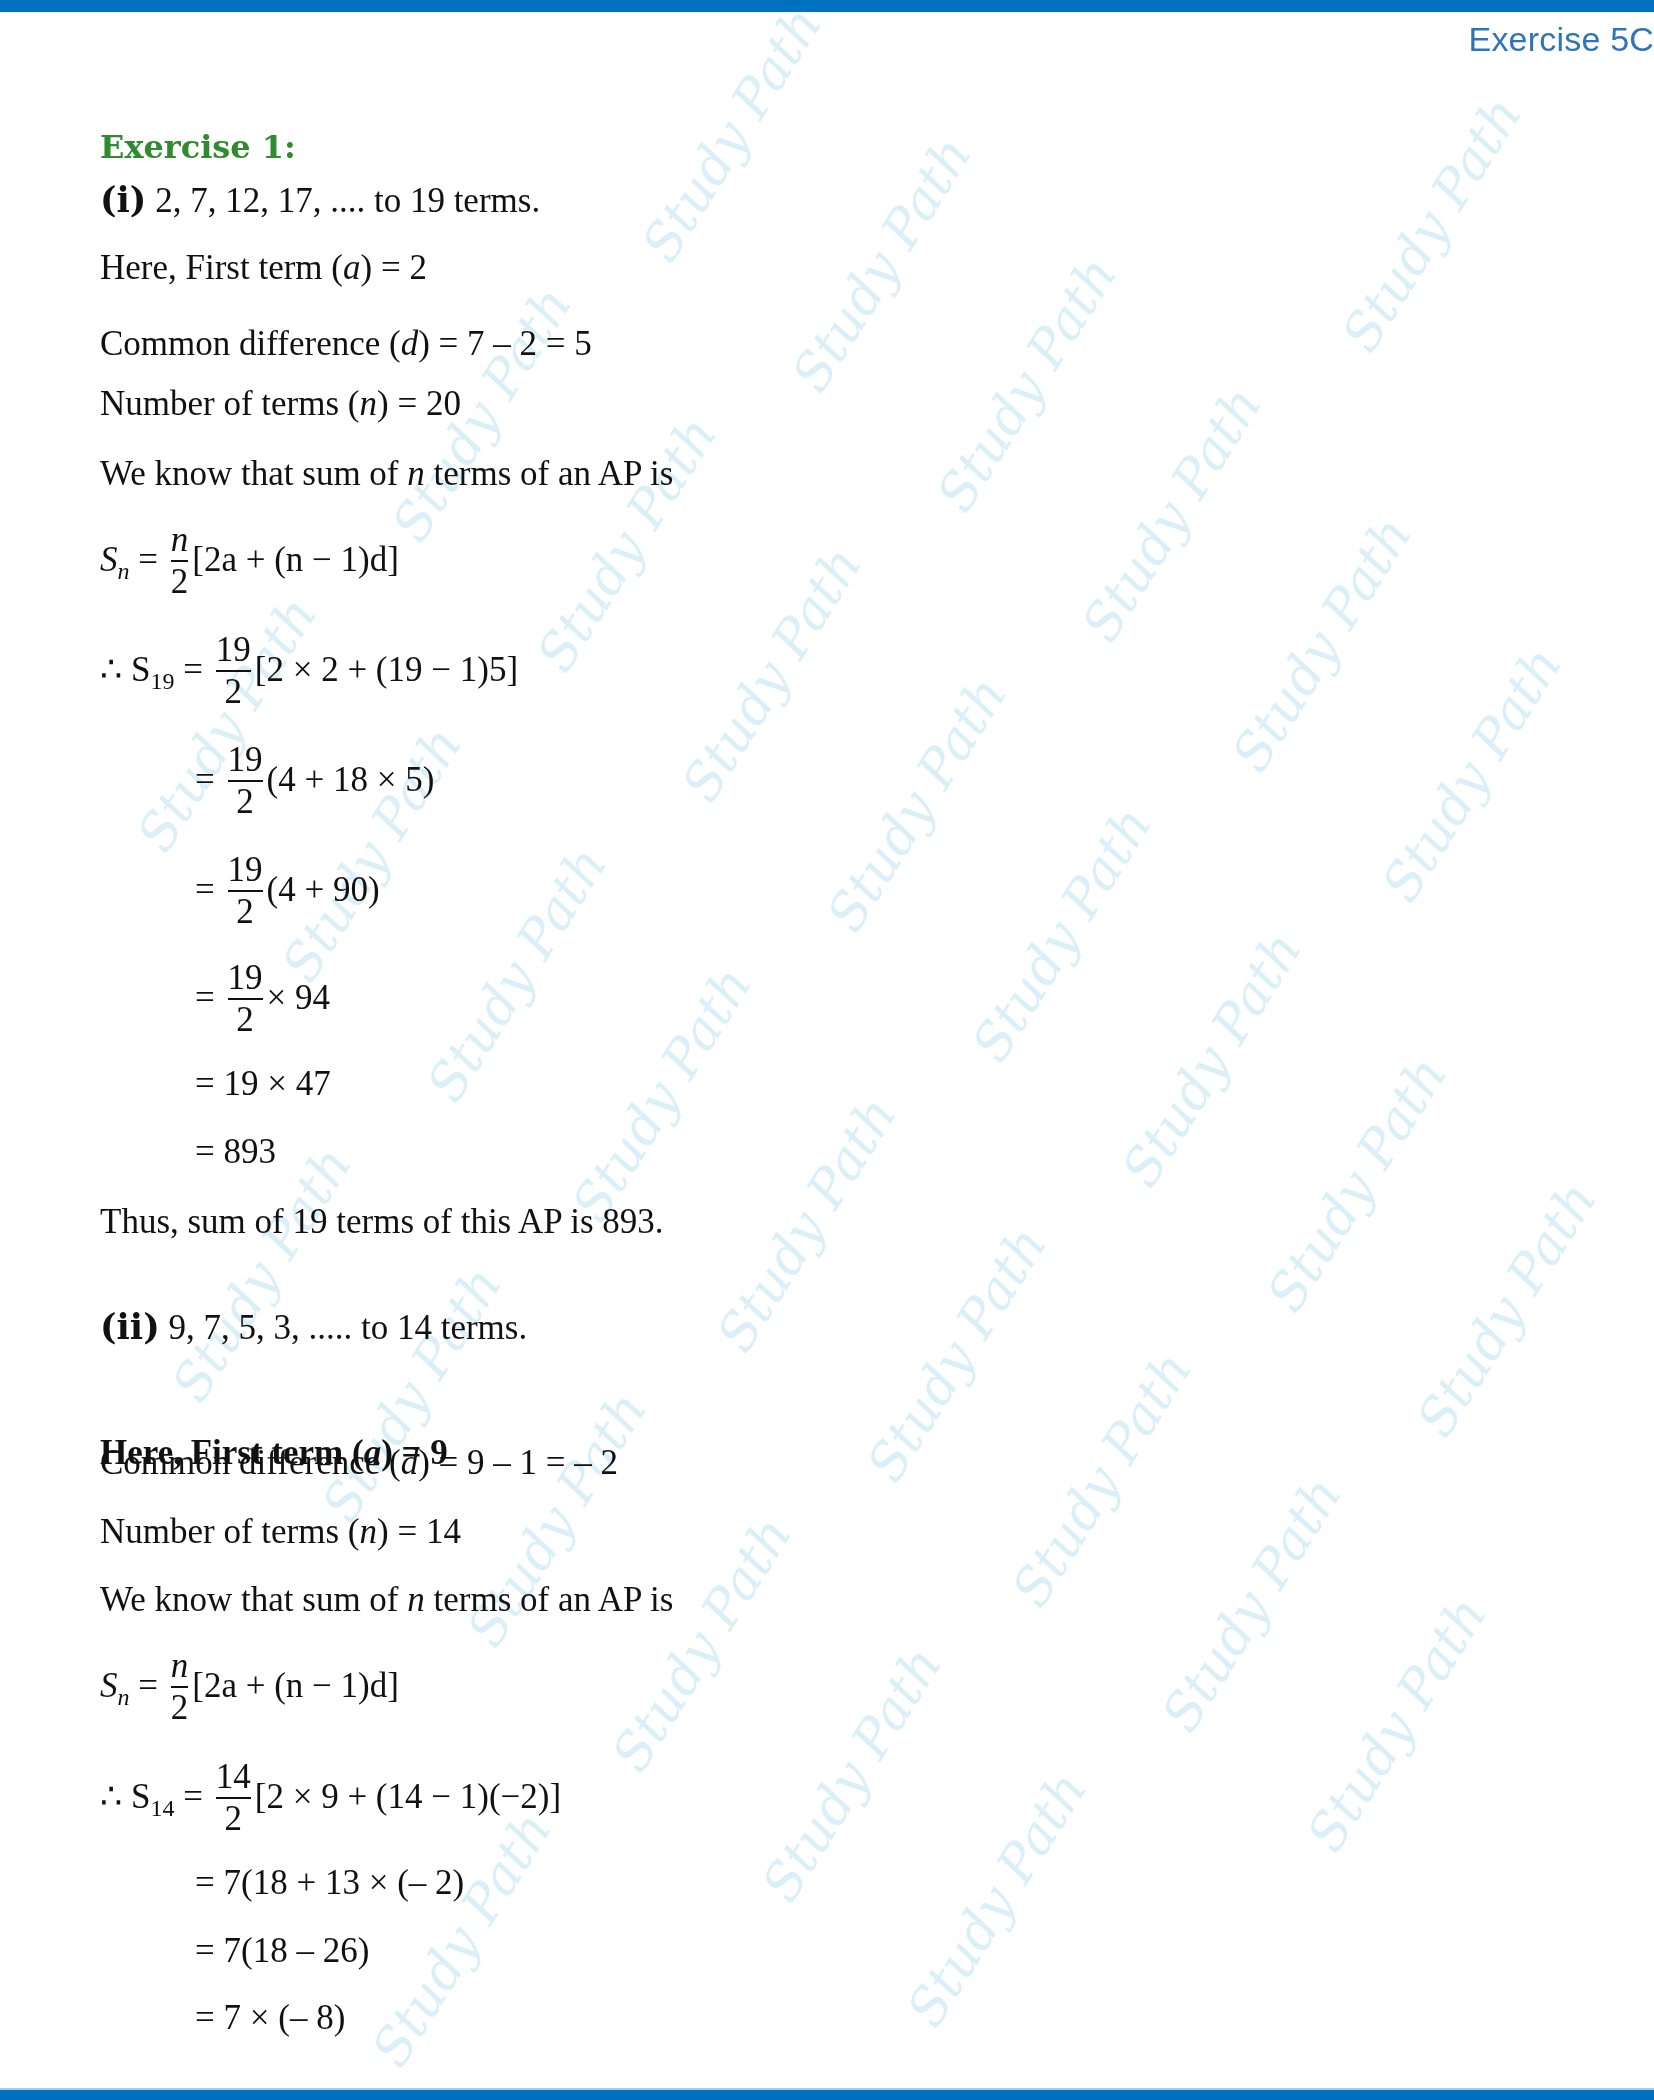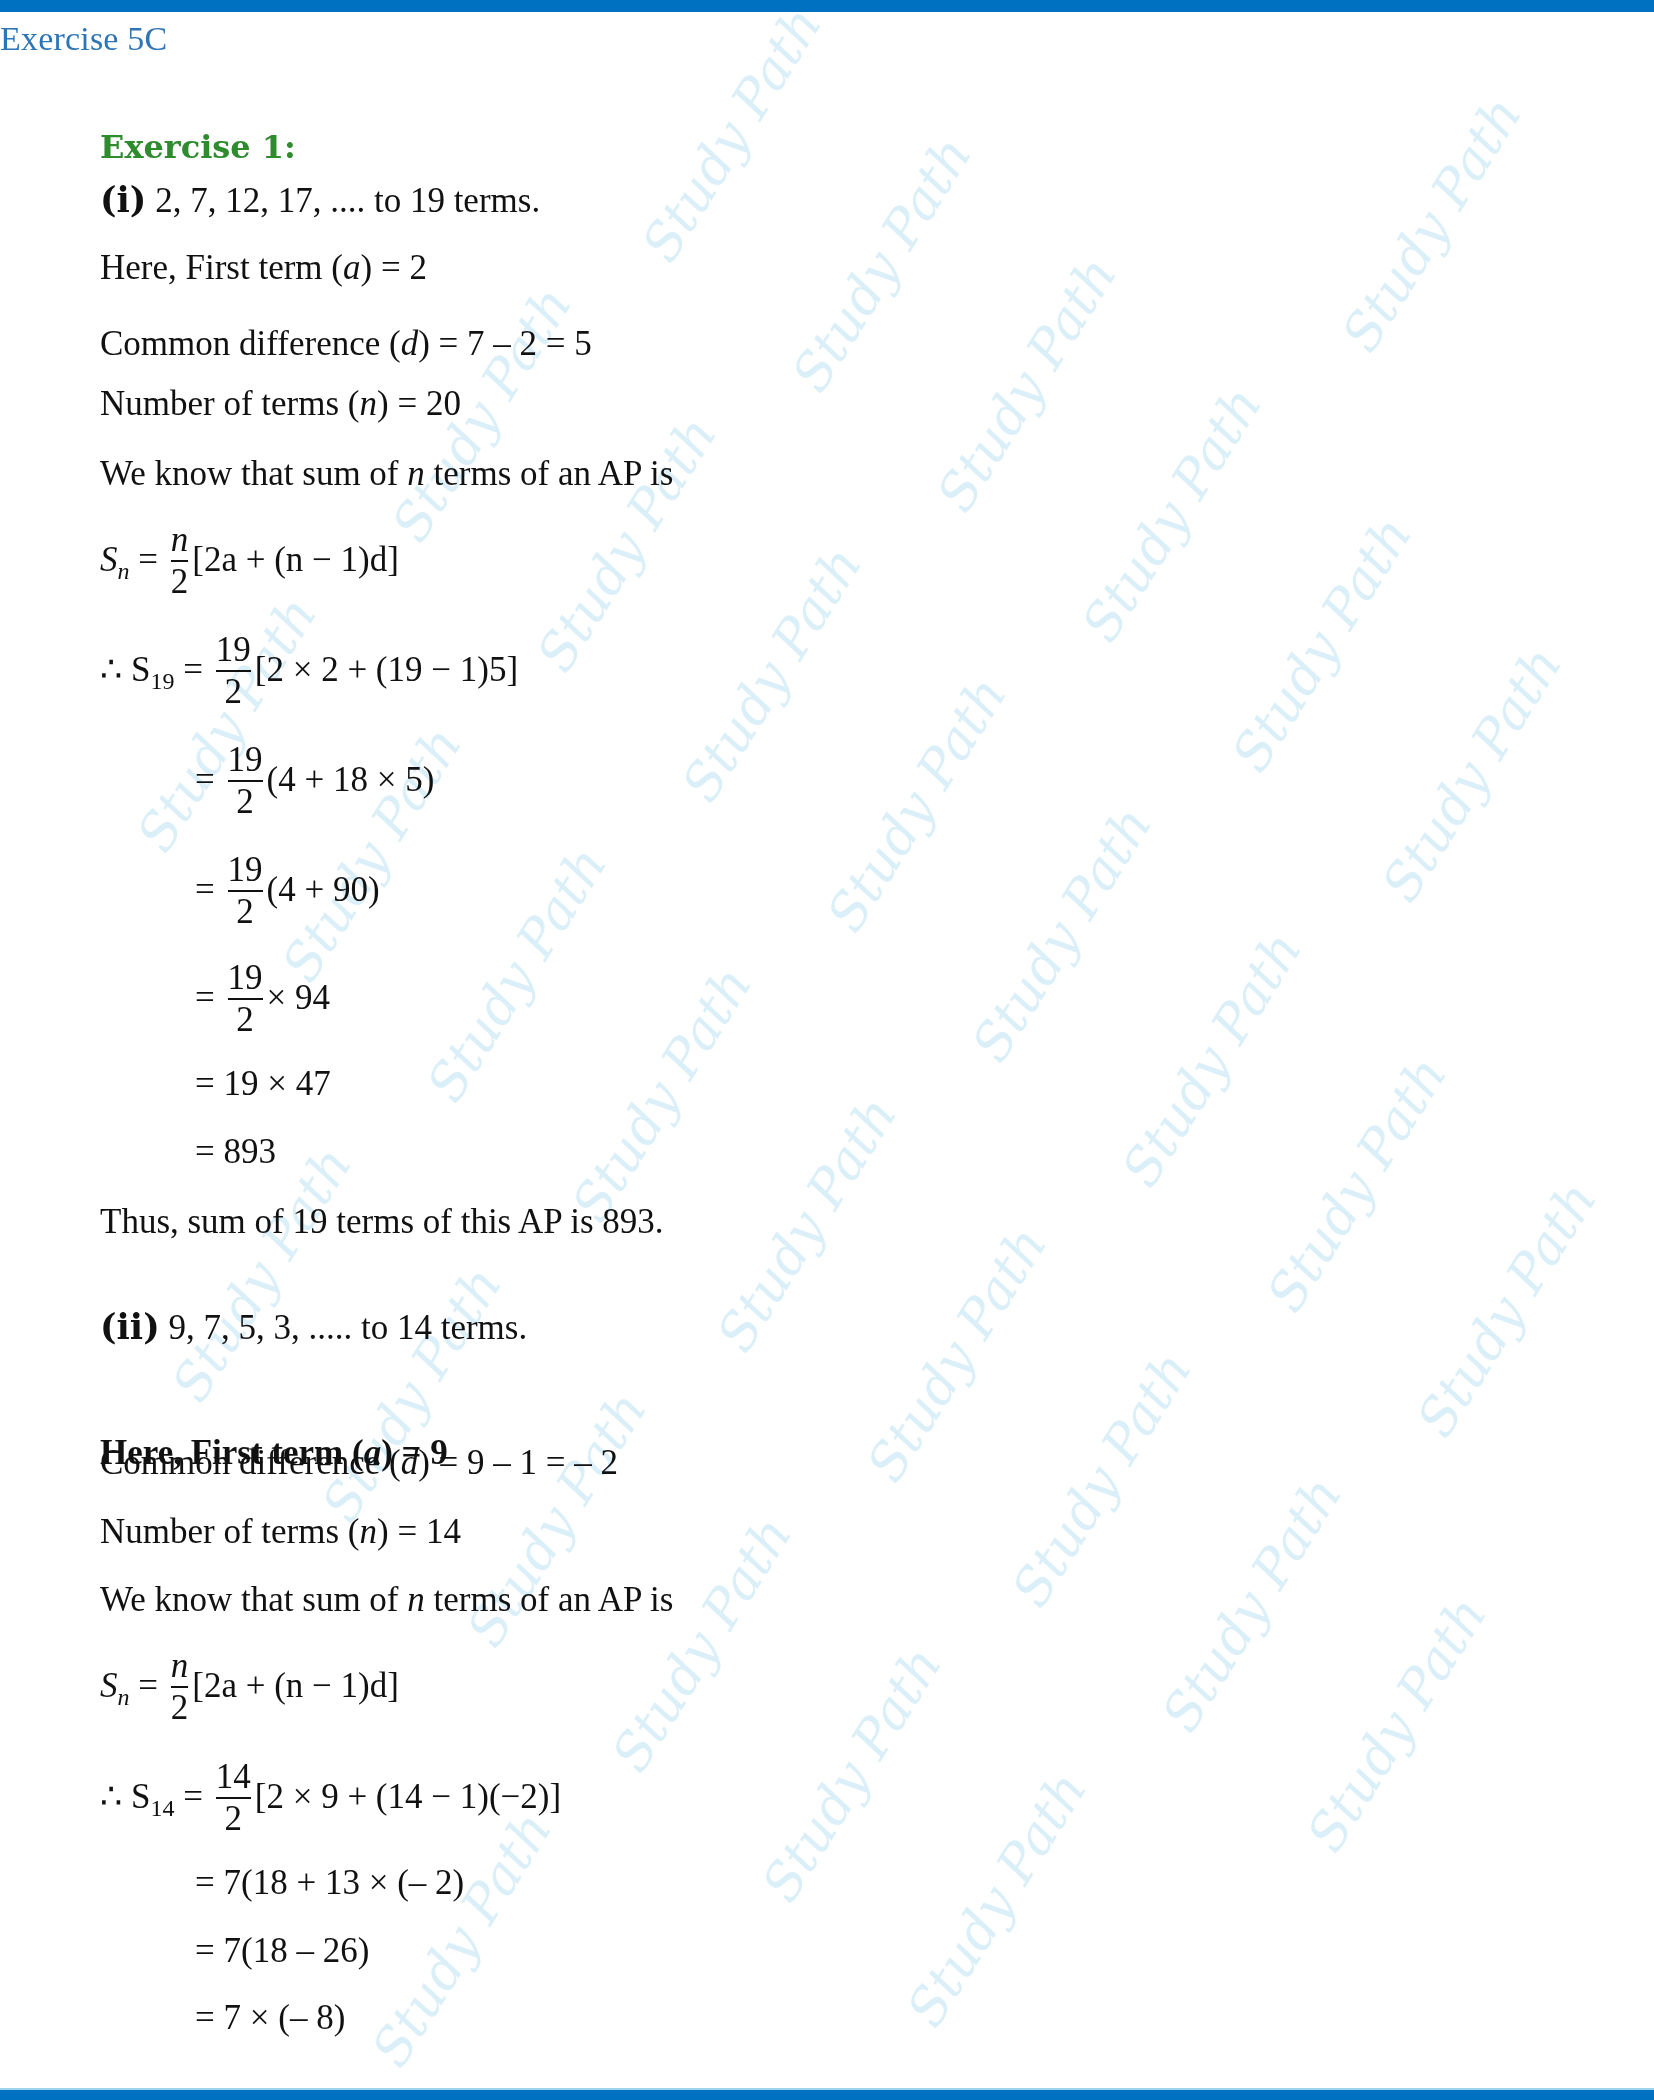--- a/index.html
+++ b/index.html
@@ -5,22 +5,22 @@
   html, body { margin: 0; padding: 0; }
   body {
     width: 1654px; height: 2100px; position: relative; overflow: hidden;
     background: #ffffff;
     font-family: "Liberation Serif", "DejaVu Serif", serif;
     color: #111;
   }
   .bar-top { position: absolute; left: 0; top: 0; width: 1654px; height: 12px; background: #0070C0; }
   .bar-bottom { position: absolute; left: 0; top: 2088px; width: 1654px; height: 12px; background: #0070C0; border-top: 2px solid #9fd4ef; box-sizing: border-box; }
   .title {
-    position: absolute; top: 20px; left: 0; width: 1654px; text-align: left;
-    font-family: Liberation Serif, serif; font-size: 34px; color: #2E75B6; letter-spacing: 0.2px;
+    position: absolute; top: 20px; left: 0; width: 1654px; text-align: right;
+    font-family: Liberation Sans, sans-serif; font-size: 34px; color: #2E75B6; letter-spacing: 0.2px;
     font-stretch: condensed;
   }
   .wm-layer { position: absolute; inset: 0; pointer-events: none; overflow: hidden; }
   .wm {
     position: absolute; font-family: "DejaVu Serif", serif; font-style: italic;
     font-size: 52px; color: #cfeaf7; opacity: 0.75; transform: rotate(-58deg);
     transform-origin: left top; white-space: nowrap;
   }
   .line {
     position: absolute; left: 100px; font-size: 35px; line-height: 44px; white-space: nowrap;

